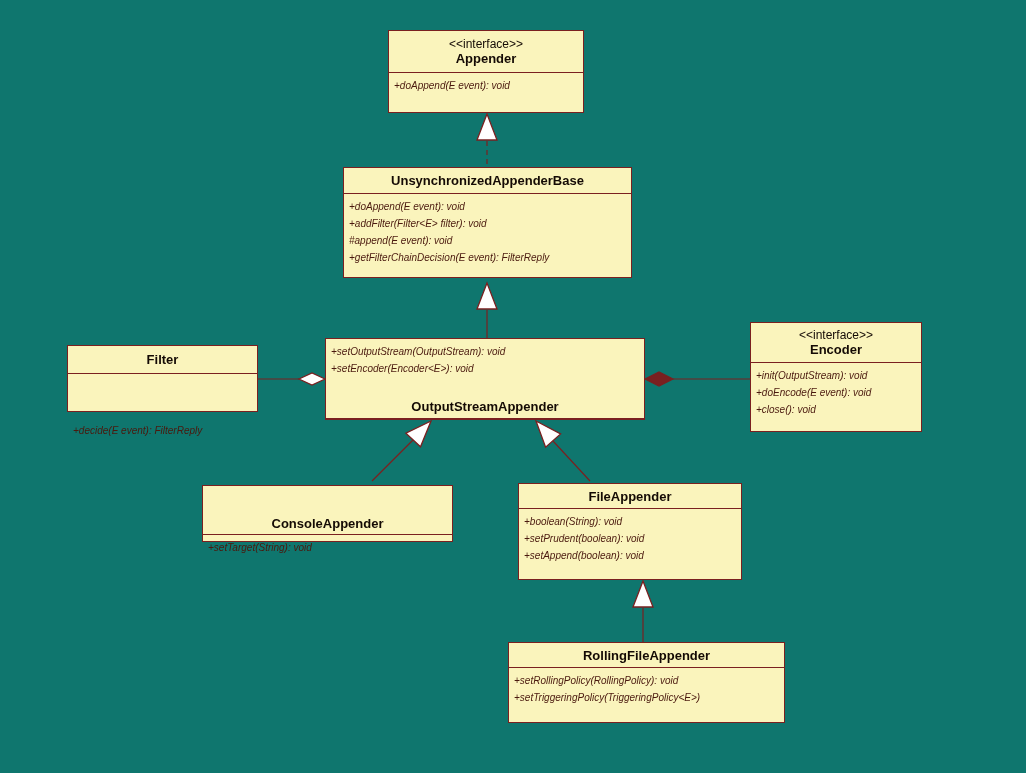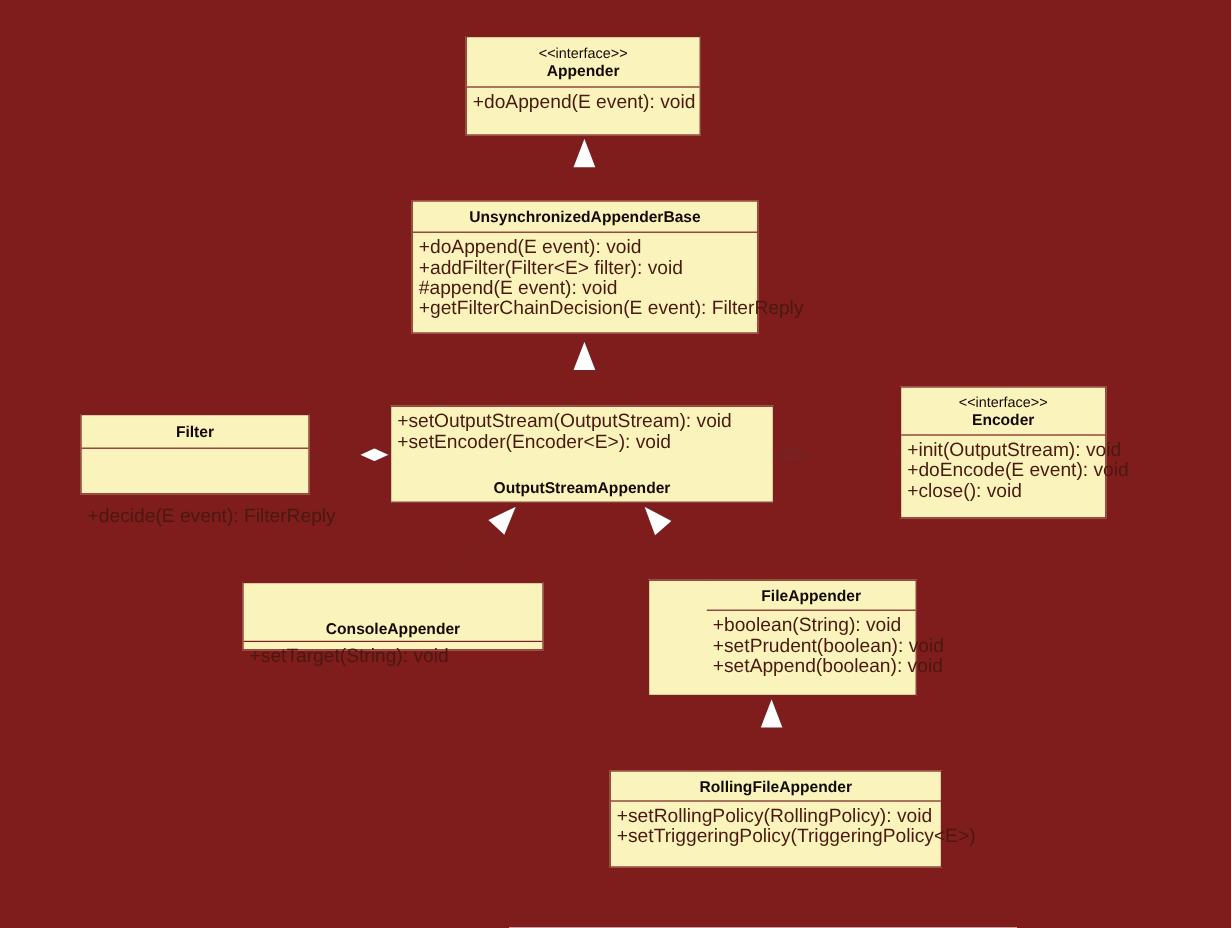--- a/index.html
+++ b/index.html
@@ -1,20 +1,20 @@
 <!DOCTYPE html>
 <html><head>
 <meta charset="utf-8">
 <style>
   html, body { margin: 0; padding: 0; background: #ffffff; }
   .canvas {
     position: relative;
     width: 1026px;
     height: 773px;
-    background: #7f1d1d;
+    background: #0f766e;
     font-family: "Liberation Sans", "DejaVu Sans", sans-serif;
     overflow: hidden;
   }
   .connectors {
     position: absolute;
     left: 0; top: 0;
     width: 1026px; height: 773px;
     pointer-events: none;
   }
   .uml-class {
@@ -45,39 +45,40 @@
     font-size: 12px;
     color: #140a04;
     line-height: 14px;
   }
   .methods {
     flex: 1 1 auto;
     padding: 4px 5px 0 5px;
     text-align: left;
   }
   .method {
-    font-size: 16px;
+    font-size: 10px;
     line-height: 17px;
     color: #4a190e;
     white-space: nowrap;
+    font-style: italic;
   }
   
   .pos-appender { left: 388px; top: 30px;  width: 196px; height: 83px; }
   .pos-appender .title { height: 42px; }
   .pos-uab      { left: 343px; top: 167px; width: 289px; height: 111px; }
   .pos-uab .title { height: 26px; text-align: center; }
   .pos-osa      { left: 325px; top: 338px; width: 320px; height: 82px; }
   .pos-osa .title { height: 24px; }
   .pos-filter   { left: 67px;  top: 345px; width: 191px; height: 67px; gap: 44px; }
   .pos-filter .title { height: 28px; }
   .pos-encoder  { left: 750px; top: 322px; width: 172px; height: 110px; }
   .pos-encoder .title { height: 40px; }
   .pos-console  { left: 202px; top: 485px; width: 251px; height: 57px; }
   .pos-console .title { height: 22px; margin-top: 27px; }
-  .pos-file     { left: 540px; top: 483px; width: 224px; height: 97px; padding-left: 48px; }
+  .pos-file     { left: 518px; top: 483px; width: 224px; height: 97px; }
   .pos-file .title { height: 25px; }
   .pos-rolling  { left: 508px; top: 642px; width: 277px; height: 81px; }
   .pos-rolling .title { height: 25px; }
 </style>
 </head>
 <body>
 
 <div class="canvas">
 
   <svg class="connectors" viewBox="0 0 1026 773" xmlns="http://www.w3.org/2000/svg">

